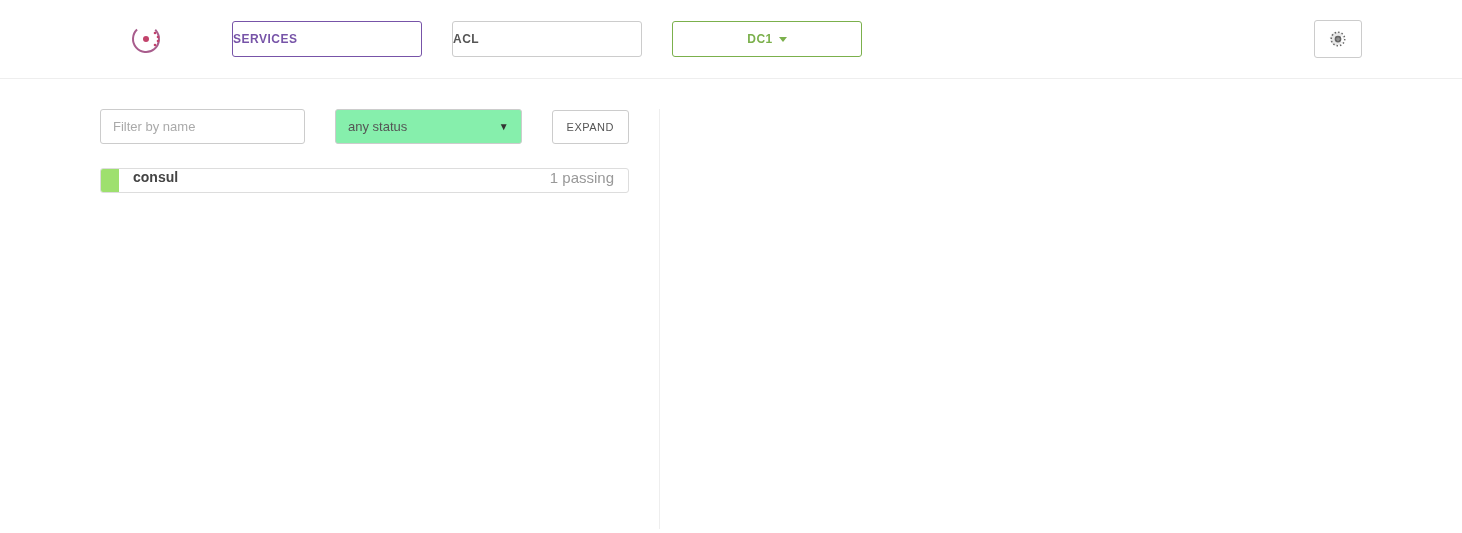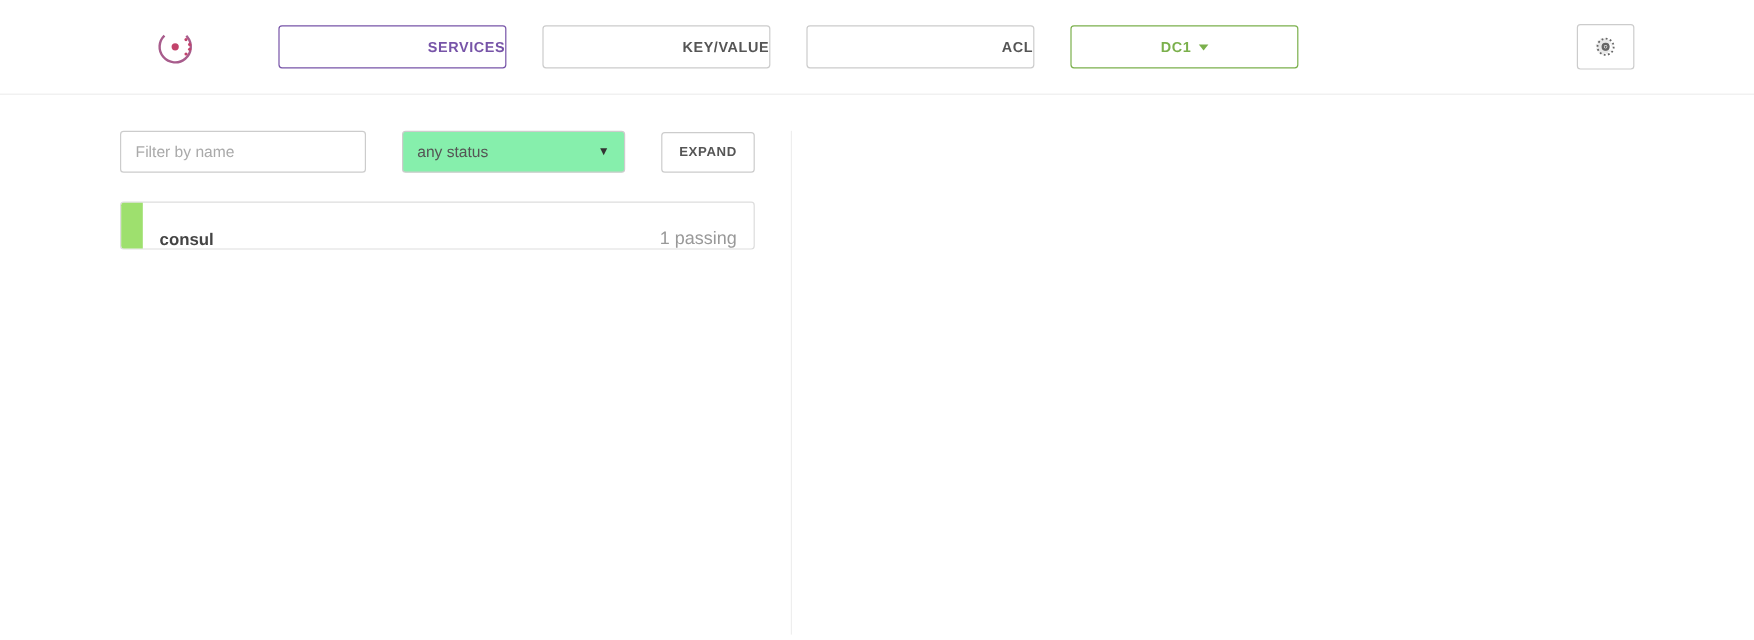--- a/index.html
+++ b/index.html
@@ -23,21 +23,21 @@
     }
     .nav-tabs {
       display: flex;
       gap: 30px;
       flex: 1;
     }
     .nav-tab {
       flex: 1;
       max-width: 190px;
       padding: 10px 0;
-      text-align: right;
+      text-align: left;
       border: 1px solid #ccc;
       border-radius: 3px;
       font-size: 12px;
       font-weight: 700;
       color: #555;
       cursor: pointer;
       letter-spacing: 0.5px;
       background: #fff;
     }
     .nav-tab.active {
@@ -112,32 +112,32 @@
     }
     .select-arrow {
       font-size: 10px;
       color: #333;
     }
     .expand-btn {
       padding: 10px 14px;
       border: 1px solid #ccc;
       border-radius: 3px;
       font-size: 11px;
-      font-weight: 700;
+      font-weight: 400;
       color: #555;
       background: #fff;
       cursor: pointer;
       letter-spacing: 0.5px;
     }
     .service-row {
       display: flex;
-      align-items: flex-end;
+      align-items: flex-start;
       border: 1px solid #ddd;
       border-radius: 3px;
-      height: 40px;
+      height: 25px;
       cursor: pointer;
       background: #fff;
     }
     .status-bar {
       width: 18px;
       height: 100%;
       background: #9ee06e;
       border-top-left-radius: 2px;
       border-bottom-left-radius: 2px;
     }
@@ -164,21 +164,20 @@
       <circle cx="16" cy="16" r="3" fill="#c2436b"></circle>
       <circle cx="25" cy="10" r="1.3" fill="#c2436b"></circle>
       <circle cx="28" cy="14" r="1.3" fill="#c2436b"></circle>
       <circle cx="28" cy="18" r="1.3" fill="#c2436b"></circle>
       <circle cx="25" cy="22" r="1.3" fill="#c2436b"></circle>
     </svg>
   </div>
 
   <div class="nav-tabs">
     <div class="nav-tab active">SERVICES</div>
-    <div class="nav-tab">KEY/VALUE</div>
     <div class="nav-tab">ACL</div>
     <div class="nav-tab dc">
       <span>DC1</span>
       <span class="caret-down"></span>
     </div>
   </div>
 
   <div class="settings-btn">
     <svg width="18" height="18" viewBox="0 0 24 24">
       <path fill="#666" d="M12 8a4 4 0 1 0 0 8 4 4 0 0 0 0-8zm0 6a2 2 0 1 1 0-4 2 2 0 0 1 0 4z"></path>

